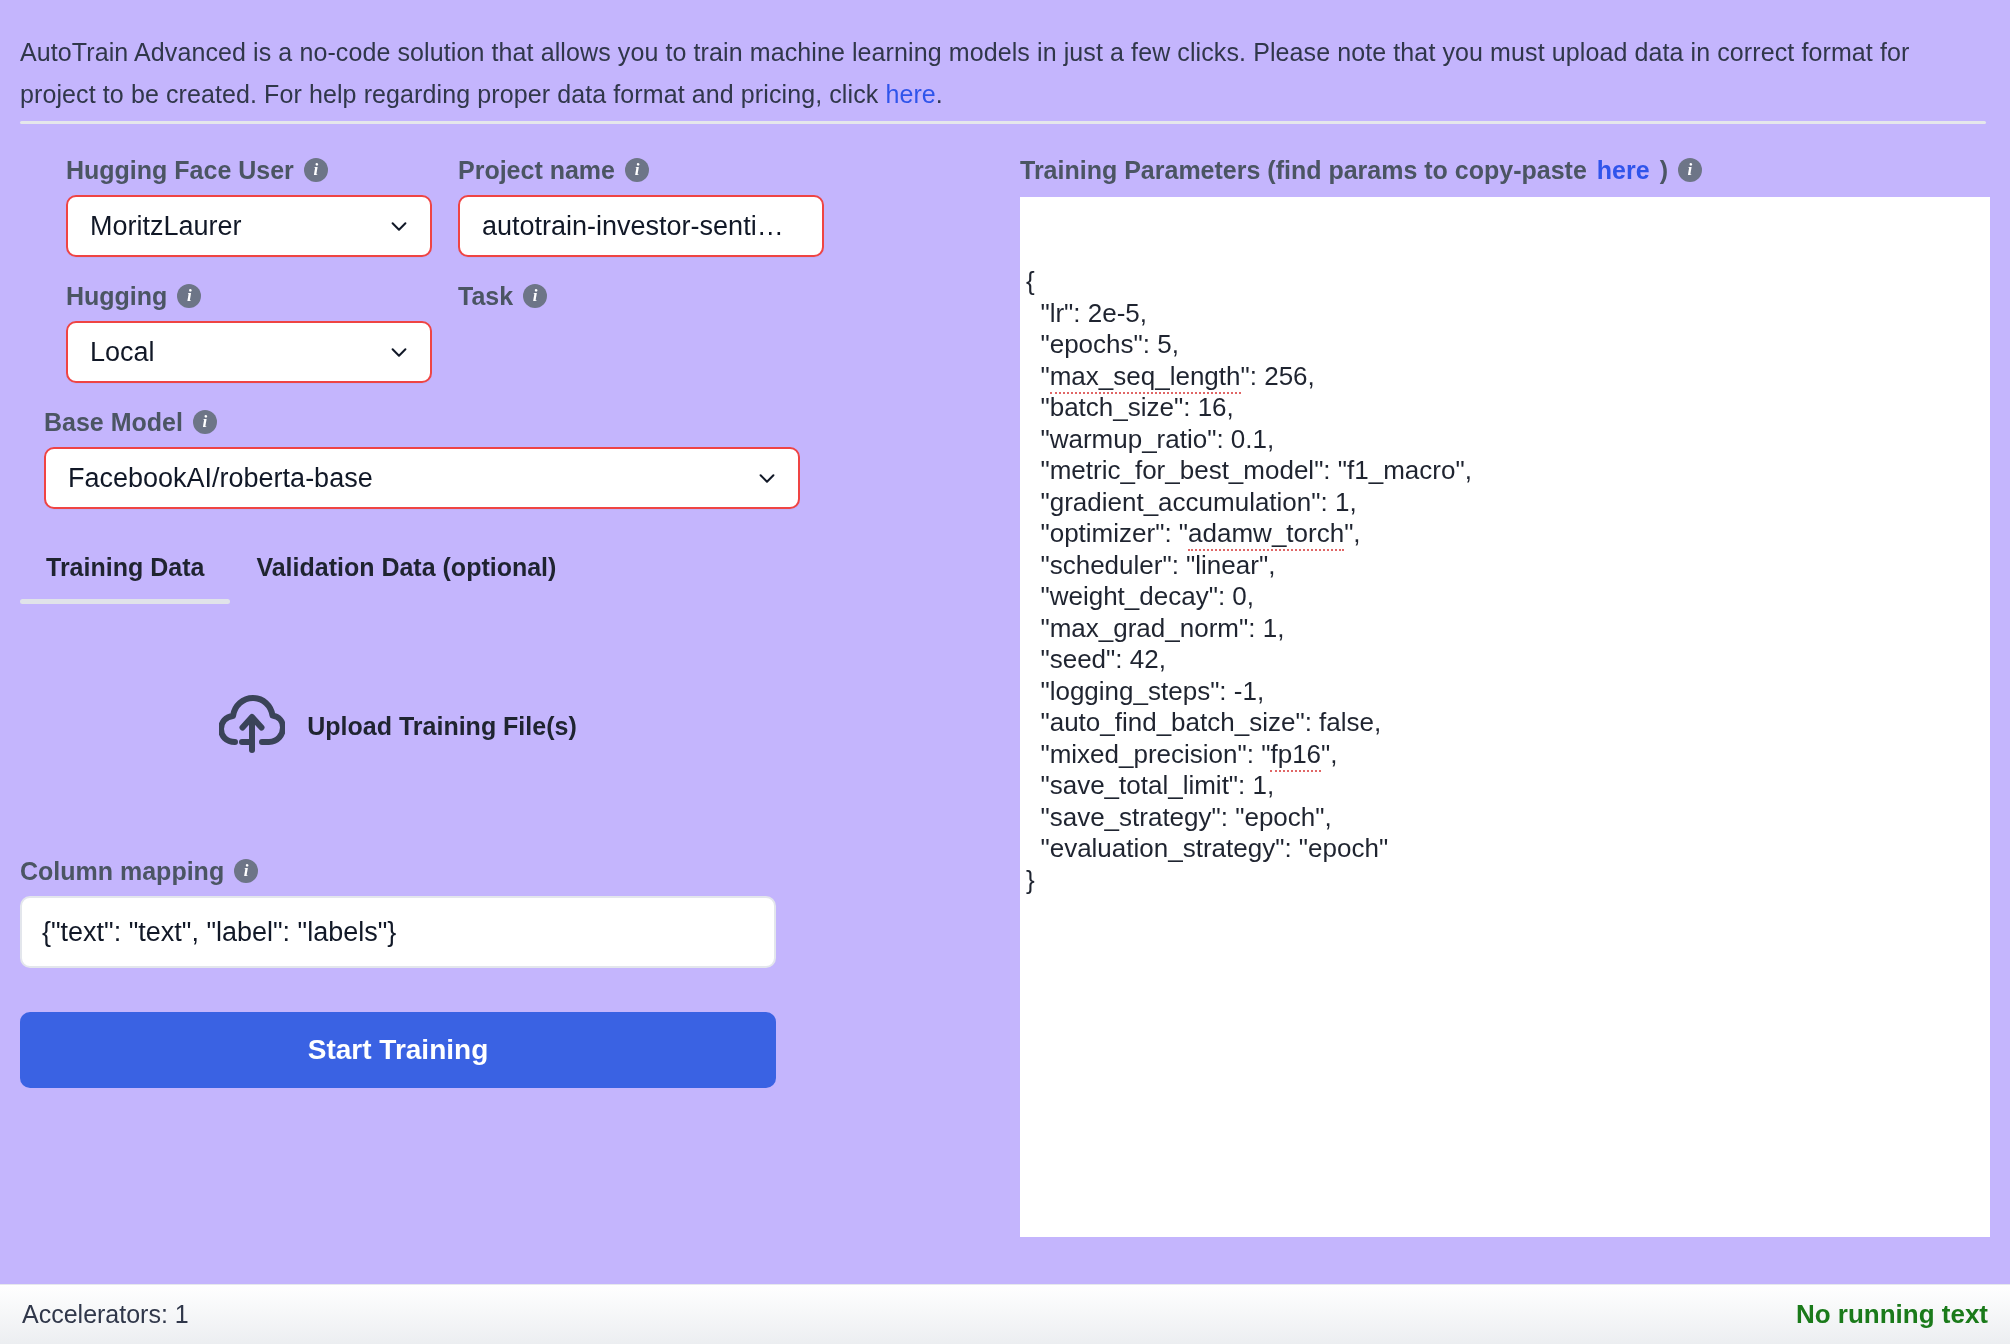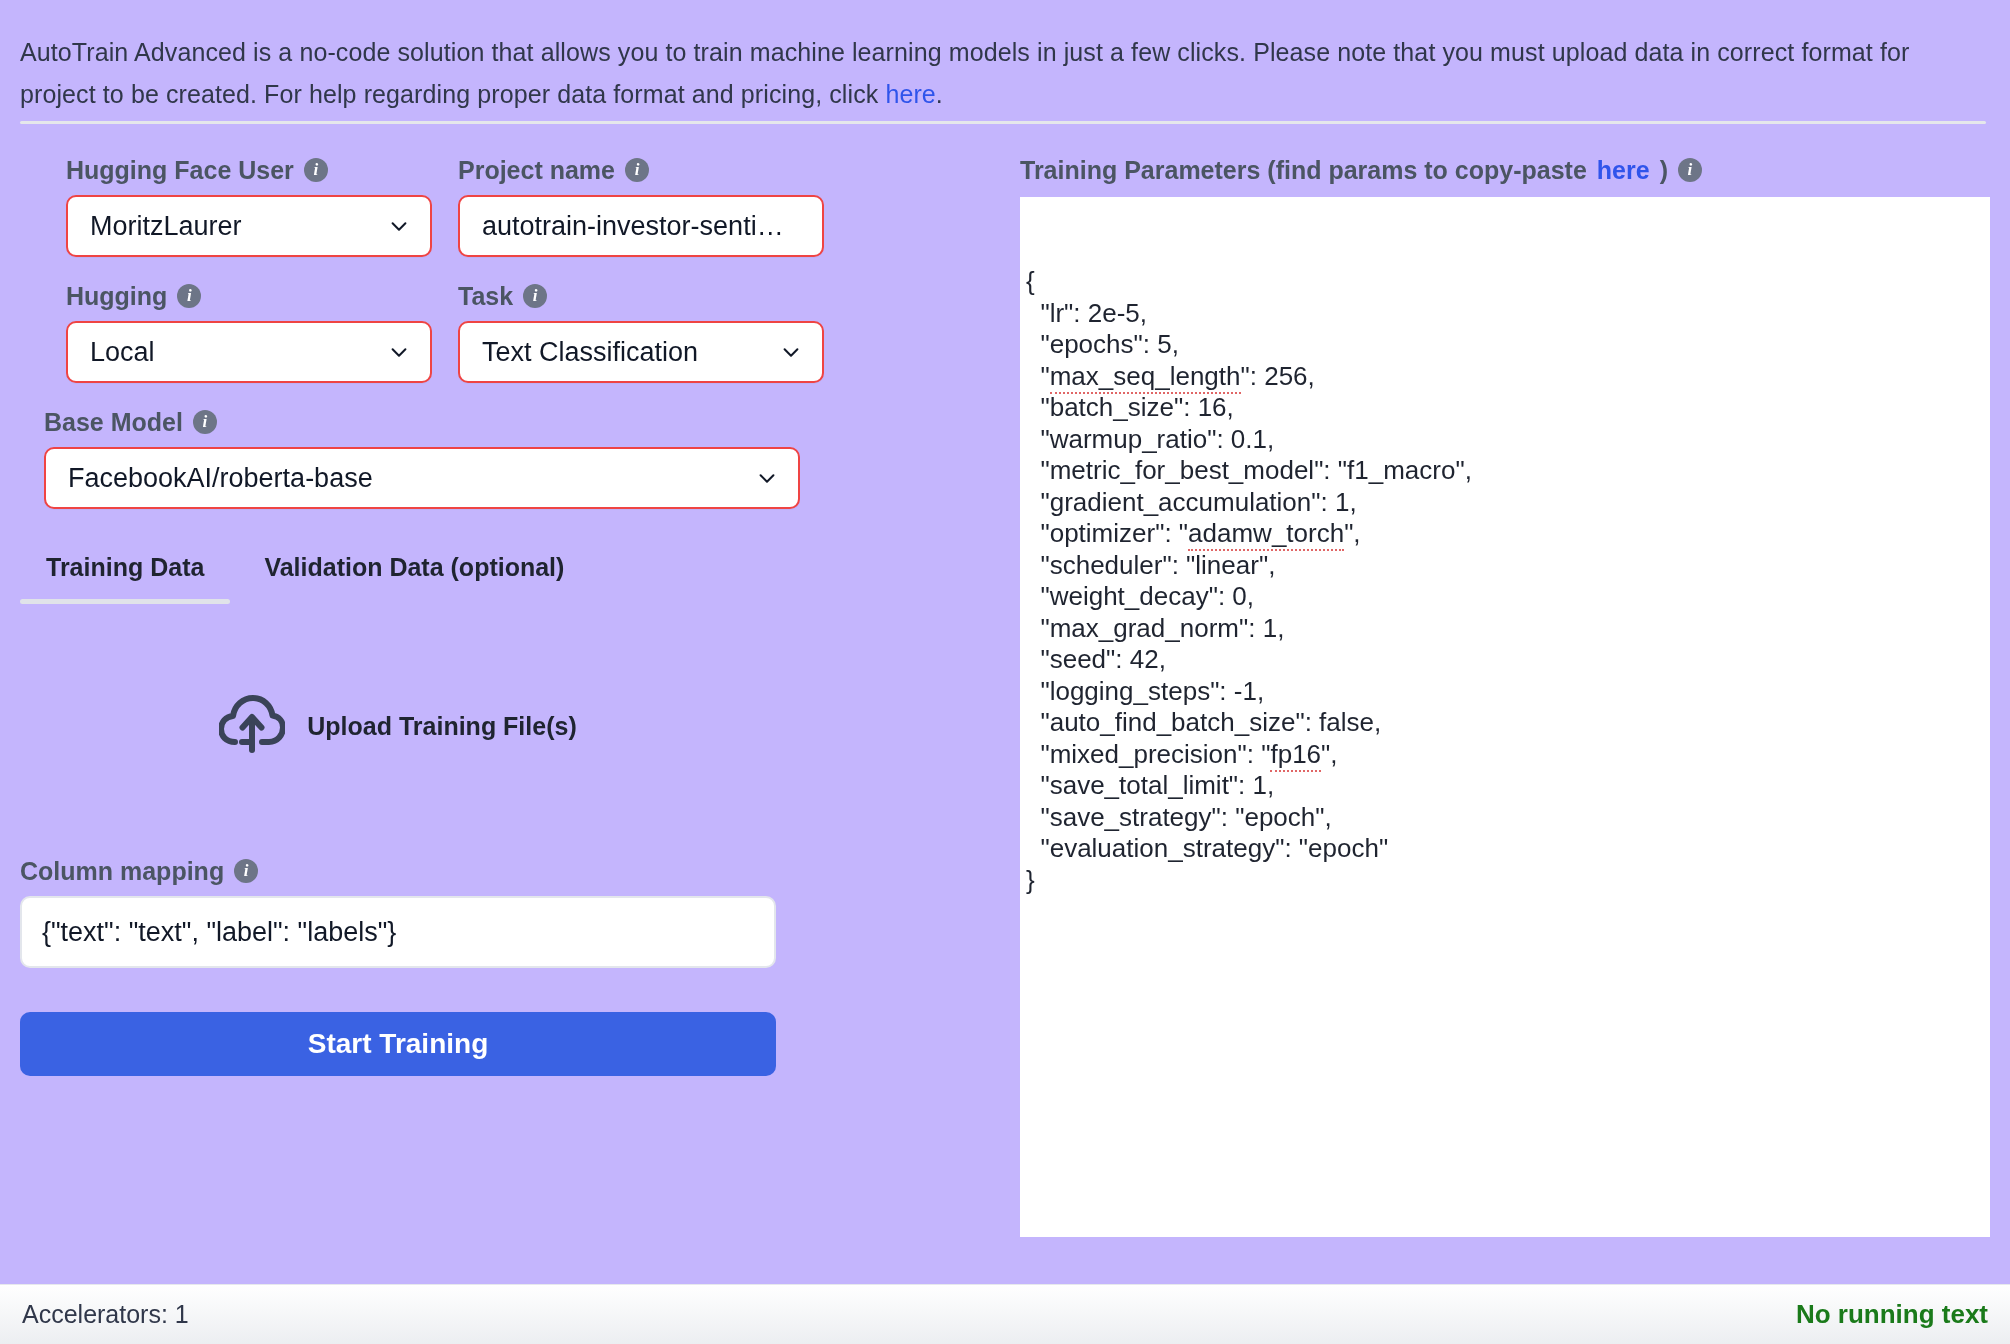--- a/index.html
+++ b/index.html
@@ -65,21 +65,21 @@
   }
   .chev svg { display:block; }
 
   .row-2 { display: flex; gap: 26px; margin-left: 46px; }
   .cell { width: 366px; }
   .cell-wide { width: 756px; margin-left: 24px; }
 
   .mb-24 { margin-bottom: 24px; }
 
   
-  .tabs { display: flex; gap: 8px; margin-top: 44px; }
+  .tabs { display: flex; gap: 0; margin-top: 44px; }
   .tab {
     font-size: 25px; font-weight: 700; color: #1f2430;
     padding: 0 26px 22px 26px; position: relative; cursor: pointer;
   }
   .tab.active::after {
     content:""; position:absolute; left: 0; right: 0; bottom: 0;
     height: 5px; background: #e0e3e9; border-radius: 3px;
   }
 
   
@@ -93,21 +93,21 @@
   
   .col-map-wrap { margin-top: 30px; width: 756px; }
   .col-map-box {
     height: 72px; border: 2px solid #e3e6ec; border-radius: 10px;
     display: flex; align-items: center; padding: 0 20px;
     font-size: 27px; color: #111827; background:#fff;
   }
 
   
   .start-btn {
-    margin-top: 44px; width: 756px; height: 64px;
+    margin-top: 44px; width: 756px; height: 76px;
     background: #3a62e3; border: none; border-radius: 10px;
     color: #fff; font-size: 28px; font-weight: 700;
     font-family: "Liberation Sans", sans-serif;
     display: flex; align-items: center; justify-content: center;
     cursor: pointer;
   }
 
   
   .params-label {
     display: flex; align-items: center; gap: 10px;
@@ -192,28 +192,20 @@
                 <polyline points="5,9 12,16 19,9"></polyline>
               </svg>
           </span>
         </div>
       </div>
 
       <div class="cell">
         <div class="field-label">
           <span>Task</span>
           <span class="info-icon">i</span>
-        </div>
-        <div class="control">
-          <span class="value">Text Classification</span>
-          <span class="chev">
-            <svg viewBox="0 0 24 24" width="22" height="22" fill="none" stroke="#111827" stroke-width="2.2" stroke-linecap="round" stroke-linejoin="round">
-                <polyline points="5,9 12,16 19,9"></polyline>
-              </svg>
-          </span>
         </div>
       </div>
     </div>
 
     <div class="cell-wide">
       <div class="field-label">
         <span>Base Model</span>
         <span class="info-icon">i</span>
       </div>
       <div class="control">

